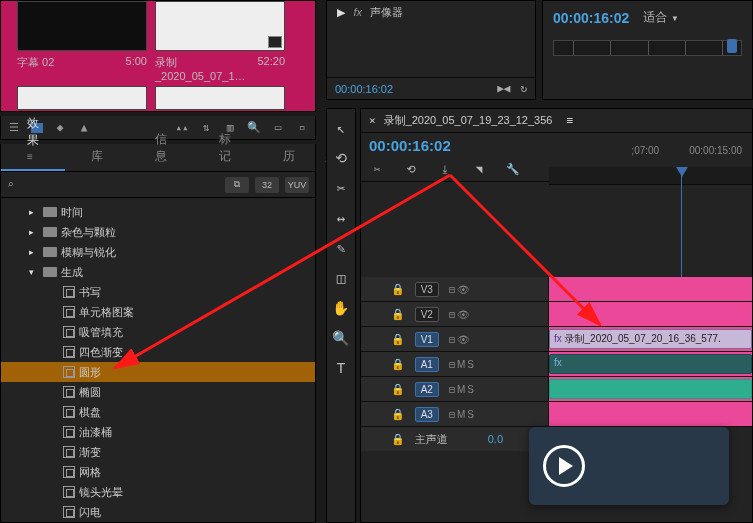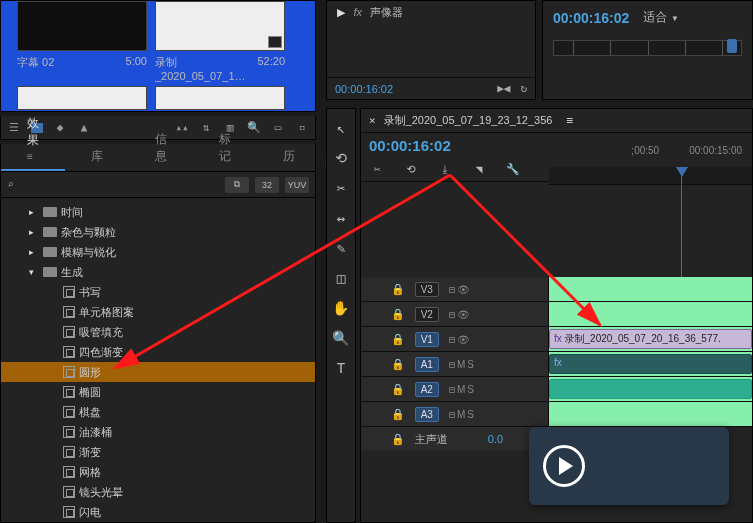--- a/index.html
+++ b/index.html
@@ -1,20 +1,20 @@
 <!DOCTYPE html>
 <html><head>
 <meta charset="utf-8">
 <style>
 *{margin:0;padding:0;box-sizing:border-box;font-family:"Microsoft YaHei",sans-serif;-webkit-font-smoothing:antialiased}
 body{background:#1a1a1a;color:#ccc;font-size:11px;width:753px;height:523px;overflow:hidden;position:relative}
 svg.arrows{position:absolute;top:0;left:0;pointer-events:none;z-index:999}
 
 
-.project-panel{position:absolute;left:0;top:0;width:316px;height:112px;background:#1d4ed8;border:1px solid #000}
+.project-panel{position:absolute;left:0;top:0;width:316px;height:112px;background:#be185d;border:1px solid #000}
 .thumbs{display:flex;gap:8px;padding:0 16px}
 .thumb{width:130px}
 .thumb-img{width:130px;height:50px;background:#0e0e0e;border:1px solid #444;position:relative}
 .thumb-img.light{background:#eee}
 .thumb-info{display:flex;justify-content:space-between;margin-top:4px;color:#bbb;font-size:11px}
 .mini-row{display:flex;gap:8px;padding:4px 16px 0}
 .mini{width:130px;height:24px;background:#eee;border:1px solid #444}
 .badge{position:absolute;right:2px;bottom:2px;width:14px;height:12px;background:#222;border:1px solid #888}
 
 
@@ -77,21 +77,21 @@
 .playhead{position:absolute;top:0;width:0;height:0;border-left:6px solid transparent;border-right:6px solid transparent;border-top:10px solid #3b6fae}
 .playline{position:absolute;top:0;bottom:0;width:1px;background:#3b6fae}
 
 .track-area{position:absolute;left:0;right:0;top:168px}
 .track{display:flex;height:25px;border-bottom:1px solid #0e0e0e}
 .track-head{width:188px;display:flex;align-items:center;padding-left:30px;gap:10px;background:#2b2b2b;border-right:1px solid #0a0a0a}
 .lock{color:#888;font-size:11px}
 .trk-btn{min-width:24px;padding:1px 5px;background:#1f1f1f;border:1px solid #555;color:#bbb;font-size:10px;text-align:center;border-radius:2px}
 .trk-btn.on{background:#2a4a6e;border-color:#3b6fae;color:#dde}
 .hm{display:flex;gap:2px;color:#888;font-size:10px}
-.track-body{flex:1;background:#86efac;position:relative}
+.track-body{flex:1;background:#ec4899;position:relative}
 .clip{position:absolute;top:2px;bottom:2px;border-radius:2px;font-size:10px;color:#222;padding:2px 4px;overflow:hidden;white-space:nowrap}
 .clip.vid{background:#c8b8d8;border:1px solid #7a6a9a}
 .clip.a1{background:#2a5e5e;border:1px solid #1a4e4e}
 .clip.a2{background:#2fae8f;border:1px solid #1f9e7f}
 .master{display:flex;height:24px}
 .master .track-head{width:188px;background:#2b2b2b}
 .master .lbl{color:#bbb;font-size:11px;margin-left:0}
 .master .val{color:#4aa3df;font-size:11px;margin-left:30px}
 
 
@@ -291,21 +291,21 @@
   </div>
 
 <div class="tl-panel">
   <div class="tl-tabs">
     <span class="glyph">×</span>
     <span>录制_2020_05_07_19_23_12_356</span>
     <span class="glyph" style="margin-left:6px">≡</span>
   </div>
   <div class="tl-tc">00:00:16:02</div>
   <div class="scrub-lbl">
-    <span>;00:50</span>
+    <span>;07:00</span>
     <span>00:00:15:00</span>
   </div>
   <div class="tl-toolbar">
     <span class="i glyph">✂</span>
     <span class="i glyph">⟲</span>
     <span class="i glyph">⤓</span>
     <span class="i glyph">◥</span>
     <span class="i glyph">🔧</span>
   </div>
   <div class="ruler">

